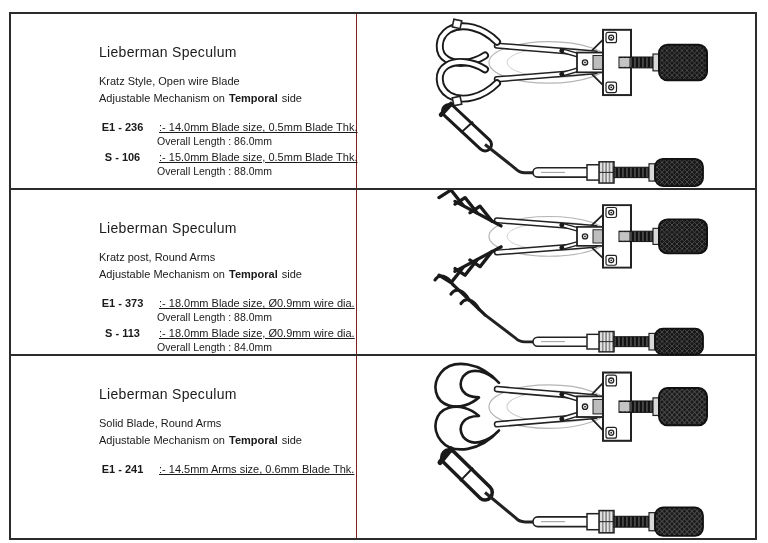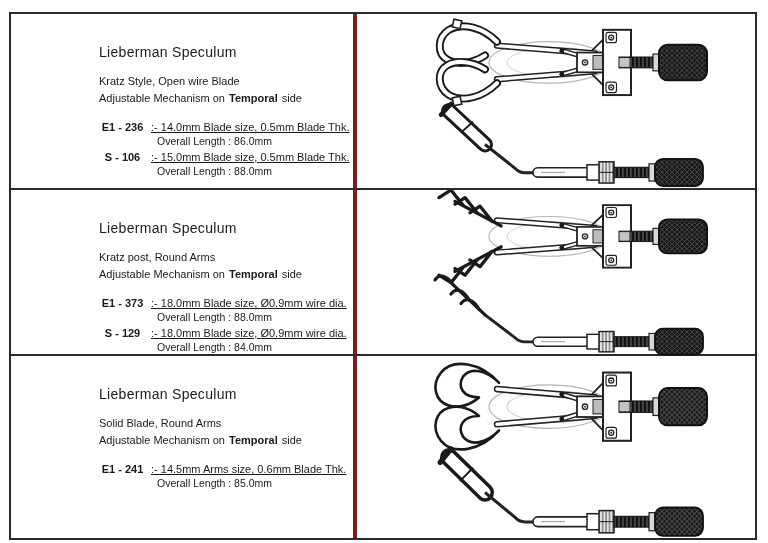--- a/index.html
+++ b/index.html
@@ -8,28 +8,28 @@
     font-family:"Liberation Sans", sans-serif;color:#1a1a1a;
     -webkit-font-smoothing:antialiased;
   }
   .sheet{
     position:absolute;left:9px;top:12px;width:748px;height:528px;
     border:2px solid #2b2b2b;box-sizing:border-box;
     display:grid;grid-template-rows:174px 166px 184px;background:#fff;
   }
   .row{display:grid;grid-template-columns:346px 1fr;min-height:0;}
   .row + .row{border-top:2px solid #2b2b2b;}
-  .cell-text{border-right:4px solid #7f1d1d;padding:30px 8px 0 88px;box-sizing:border-box;}
+  .cell-text{border-right:1px solid #7f1d1d;padding:30px 8px 0 88px;box-sizing:border-box;}
   .cell-art{position:relative;overflow:hidden;}
   .cell-art svg{position:absolute;inset:0;width:100%;height:100%;display:block;}
   .title{font-size:14px;font-weight:400;letter-spacing:.3px;margin:0 0 13px 0;}
   .line{font-size:11px;line-height:1.5;margin:0;}
   .mechb{font-weight:bold;margin:4px 1px;}
   .specs{margin-top:15px;font-size:11px;}
-  .spec-line{display:flex;align-items:baseline;}
+  .spec-line{display:flex;align-items:baseline;gap:8px;}
   .code{font-weight:bold;min-width:47px;text-align:center;flex:0 0 auto;}
   .desc{margin-left:5px;white-space:nowrap;text-decoration:underline;}
   .len{font-size:10.5px;margin-left:58px;line-height:1.6;margin-bottom:1px;}
   .defs-holder{position:absolute;width:0;height:0;overflow:hidden;}
 </style>
 </head>
 <body>
 
 <svg class="defs-holder" aria-hidden="true">
   <defs>
@@ -144,21 +144,21 @@
       <h2 class="title">Lieberman Speculum</h2>
       <p class="line">Kratz post, Round Arms</p>
       <p class="line"><span>Adjustable Mechanism on</span> <b class="mechb">Temporal</b> <span>side</span></p>
       <div class="specs">
         <div class="spec-line">
           <b class="code">E1 - 373</b>
           <span class="desc">:- 18.0mm Blade size, Ø0.9mm wire dia.</span>
         </div>
         <div class="len">Overall Length : 88.0mm</div>
         <div class="spec-line">
-          <b class="code">S - 129</b>
+          <b class="code">S - 113</b>
           <span class="desc">:- 18.0mm Blade size, Ø0.9mm wire dia.</span>
         </div>
         <div class="len">Overall Length : 84.0mm</div>
       </div>
     </div>
     <div class="cell-art">
       <svg viewBox="0 0 398 176" preserveAspectRatio="none">
         <g transform="translate(40,2)">
           <use href="#mech-top"></use>
           <g fill="none" stroke="#1a1a1a" stroke-width="3.4" stroke-linecap="round" stroke-linejoin="round">
@@ -190,21 +190,20 @@
   <section class="row">
     <div class="cell-text">
       <h2 class="title">Lieberman Speculum</h2>
       <p class="line">Solid Blade, Round Arms</p>
       <p class="line"><span>Adjustable Mechanism on</span> <b class="mechb">Temporal</b> <span>side</span></p>
       <div class="specs">
         <div class="spec-line">
           <b class="code">E1 - 241</b>
           <span class="desc">:- 14.5mm Arms size, 0.6mm Blade Thk.</span>
         </div>
-        <div class="len">Overall Length : 85.0mm</div>
       </div>
     </div>
     <div class="cell-art">
       <svg viewBox="0 0 398 176" preserveAspectRatio="none">
         <g transform="translate(40,2)">
           <use href="#mech-top"></use>
           <g>
             <path d="M102,24 C84,4 56,0 44,14 C34,26 38,42 52,46 C62,49 74,45 82,38 C66,38 60,28 66,18 C74,8 90,12 102,24 Z" fill="#fff" stroke="#1a1a1a" stroke-width="2.6" stroke-linejoin="round"></path>
           </g>
           <g>

